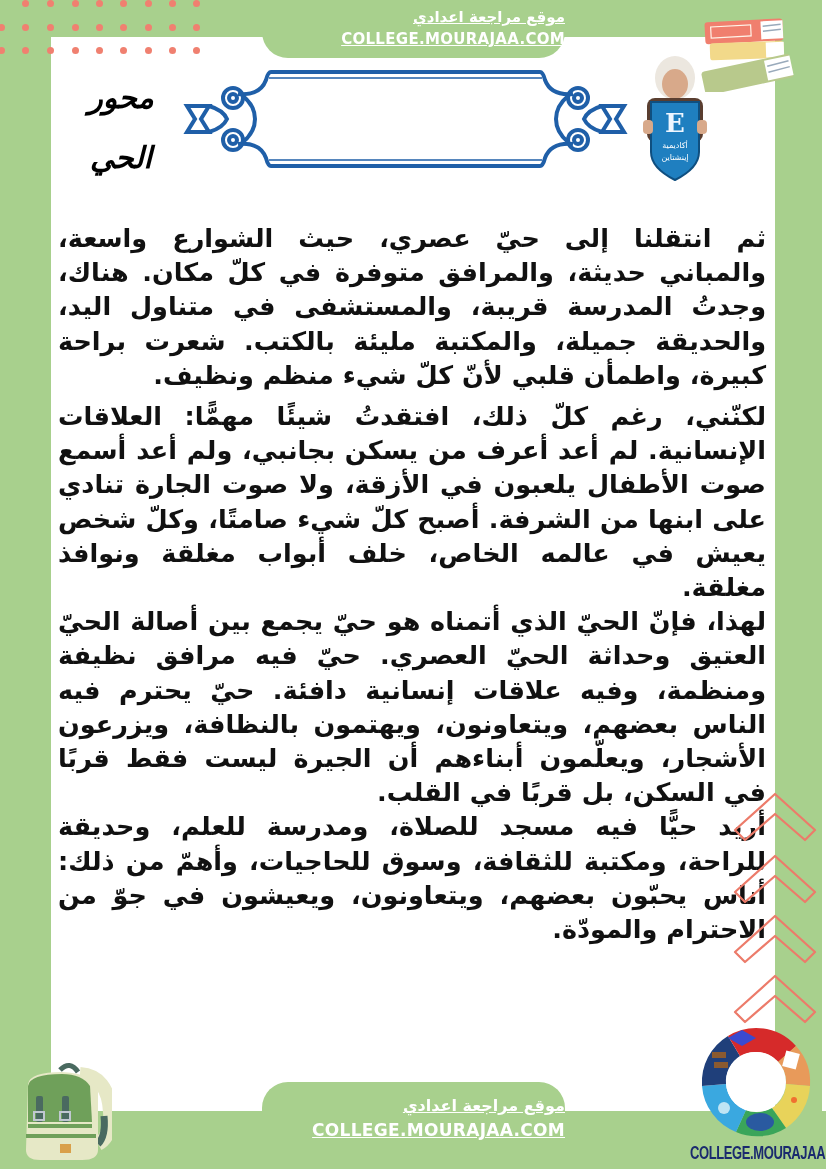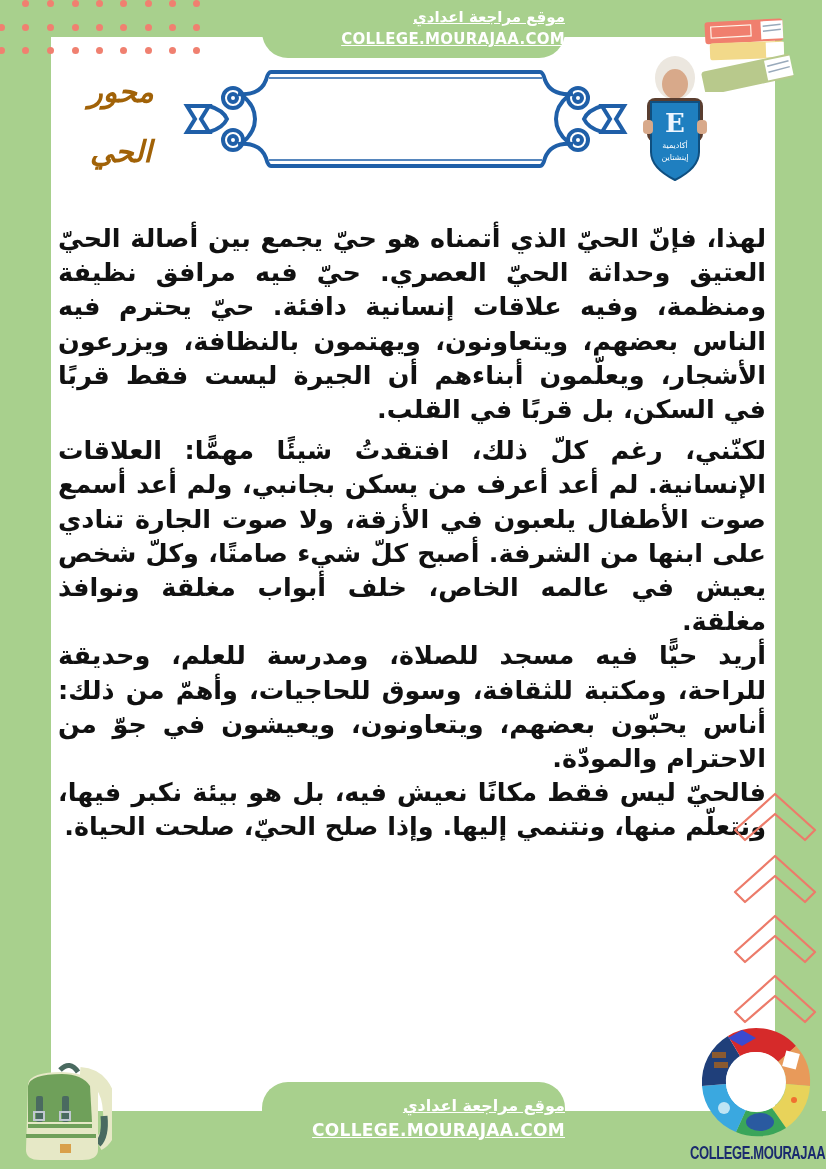--- a/index.html
+++ b/index.html
@@ -20,23 +20,23 @@
   .tab-text { position: absolute; left: 0; width: 100%; text-align: right; color: #ffffff;
     font-family: "DejaVu Sans", sans-serif; font-weight: bold; text-decoration: underline; }
   .tab-top .ar { top: 8px; font-size: 15px; }
   .tab-top .en { top: 30px; font-size: 15px; letter-spacing: 0.3px; }
   .tab-bottom .ar { top: 14px; font-size: 16px; }
   .tab-bottom .en { top: 38px; font-size: 17px; letter-spacing: 0.3px; }
 
   .dots { position: absolute; left: 0; top: 0; width: 210px; height: 60px; }
   .dot { position: absolute; width: 7px; height: 7px; border-radius: 50%; background: #f08070; }
 
-  .subject { position: absolute; left: 62px; top: 62px; width: 118px; height: 60px;
+  .subject { position: absolute; left: 62px; top: 68px; width: 118px; height: 60px;
     font-family: "DejaVu Serif", serif; font-style: italic; font-weight: bold; font-size: 30px;
-    color: #a16207; direction: rtl; text-align: center; line-height: 60px; }
+    color: #000000; direction: rtl; text-align: center; line-height: 60px; }
 
   .title-banner { position: absolute; left: 183px; top: 66px; width: 445px; height: 106px; }
   .title-text { position: absolute; left: 80px; top: 22px; width: 285px; height: 60px;
     font-family: "DejaVu Serif", serif; font-weight: bold; font-size: 30px; color: #111111;
     direction: rtl; text-align: center; line-height: 60px; }
 
   .einstein { position: absolute; left: 641px; top: 50px; width: 68px; height: 135px; }
   .books { position: absolute; left: 700px; top: 12px; width: 100px; height: 80px; }
 
   .body-text { position: absolute; left: 58px; top: 221px; width: 708px;
@@ -153,24 +153,24 @@
   <rect x="6" y="48" width="56" height="44" rx="8" fill="#5a3e30"></rect>
   <path d="M10 52 H58 V102 Q58 118 34 130 Q10 118 10 102 Z" fill="#1f7fc0" stroke="#0f4f80" stroke-width="2"></path>
   <text x="34" y="82" text-anchor="middle" font-family="DejaVu Serif, serif" font-weight="bold" font-size="26" fill="#eef6ff">E</text>
   <text x="34" y="98" text-anchor="middle" font-family="DejaVu Sans, sans-serif" font-size="8" fill="#ffffff">أكاديمية</text>
   <text x="34" y="110" text-anchor="middle" font-family="DejaVu Sans, sans-serif" font-size="8" fill="#ffffff">إينشتاين</text>
   <rect x="2" y="70" width="10" height="14" rx="4" fill="#d8a98a"></rect>
   <rect x="56" y="70" width="10" height="14" rx="4" fill="#d8a98a"></rect>
 </svg>
 
 <div class="body-text">
+  <p class="para">ثم انتقلنا إلى حيّ عصري، حيث الشوارع واسعة، والمباني حديثة، والمرافق متوفرة في كلّ مكان. هناك، وجدتُ المدرسة قريبة، والمستشفى في متناول اليد، والحديقة جميلة، والمكتبة مليئة بالكتب. شعرت براحة كبيرة، واطمأن قلبي لأنّ كلّ شيء منظم ونظيف.</p>
+  <p class="para gap">لكنّني، رغم كلّ ذلك، افتقدتُ شيئًا مهمًّا: العلاقات الإنسانية. لم أعد أعرف من يسكن بجانبي، ولم أعد أسمع صوت الأطفال يلعبون في الأزقة، ولا صوت الجارة تنادي على ابنها من الشرفة. أصبح كلّ شيء صامتًا، وكلّ شخص يعيش في عالمه الخاص، خلف أبواب مغلقة ونوافذ مغلقة.</p>
   <p class="para">لهذا، فإنّ الحيّ الذي أتمناه هو حيّ يجمع بين أصالة الحيّ العتيق وحداثة الحيّ العصري. حيّ فيه مرافق نظيفة ومنظمة، وفيه علاقات إنسانية دافئة. حيّ يحترم فيه الناس بعضهم، ويتعاونون، ويهتمون بالنظافة، ويزرعون الأشجار، ويعلّمون أبناءهم أن الجيرة ليست فقط قربًا في السكن، بل قربًا في القلب.</p>
-  <p class="para gap">لكنّني، رغم كلّ ذلك، افتقدتُ شيئًا مهمًّا: العلاقات الإنسانية. لم أعد أعرف من يسكن بجانبي، ولم أعد أسمع صوت الأطفال يلعبون في الأزقة، ولا صوت الجارة تنادي على ابنها من الشرفة. أصبح كلّ شيء صامتًا، وكلّ شخص يعيش في عالمه الخاص، خلف أبواب مغلقة ونوافذ مغلقة.</p>
   <p class="para">أريد حيًّا فيه مسجد للصلاة، ومدرسة للعلم، وحديقة للراحة، ومكتبة للثقافة، وسوق للحاجيات، وأهمّ من ذلك: أناس يحبّون بعضهم، ويتعاونون، ويعيشون في جوّ من الاحترام والمودّة.</p>
-  <p class="para">فالحيّ ليس فقط مكانًا نعيش فيه، بل هو بيئة نكبر فيها، ونتعلّم منها، ونتنمي إليها. وإذا صلح الحيّ، صلحت الحياة.</p>
 </div>
 
 <svg class="chevrons" viewBox="0 0 85 250">
   <g fill="none" stroke="#ec7b6a" stroke-width="2.2" stroke-linejoin="round">
     <path d="M2 40 L42 4 L82 40 L72 50 L42 24 L12 50 Z"></path>
     <path d="M2 102 L42 66 L82 102 L72 112 L42 86 L12 112 Z"></path>
     <path d="M2 162 L42 126 L82 162 L72 172 L42 146 L12 172 Z"></path>
     <path d="M2 222 L42 186 L82 222 L72 232 L42 206 L12 232 Z"></path>
   </g>
 </svg>

